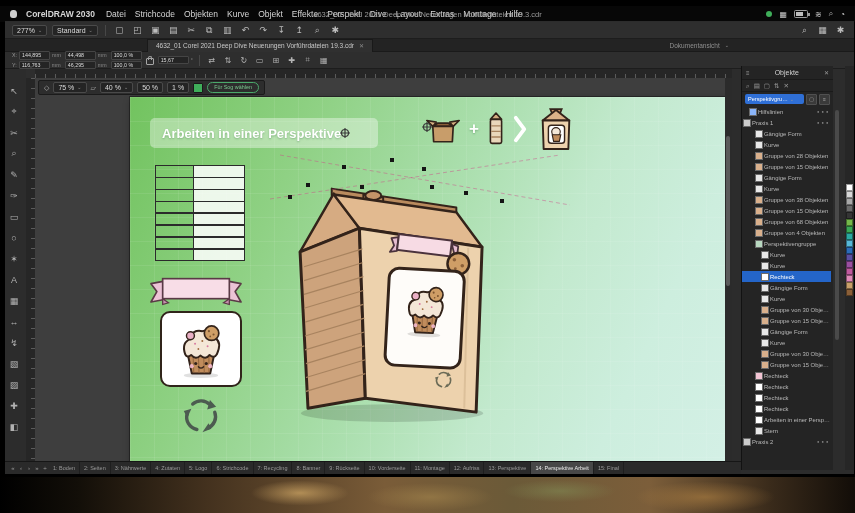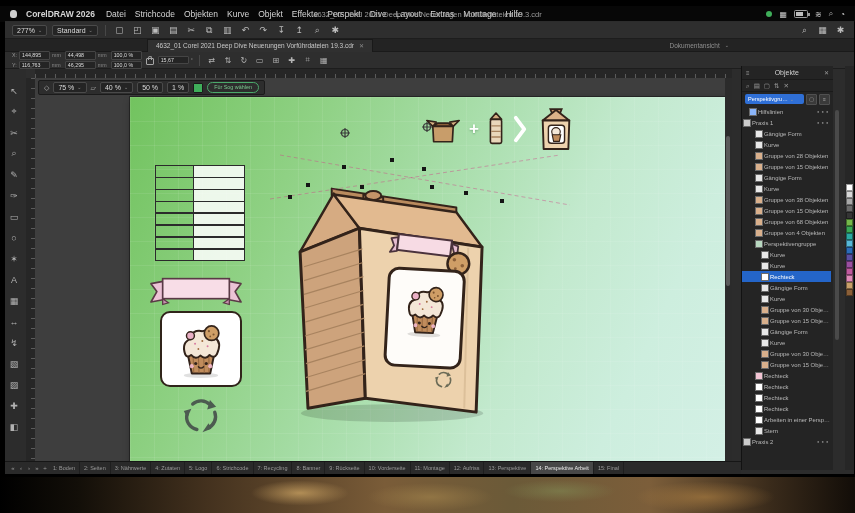--- a/index.html
+++ b/index.html
@@ -186,21 +186,21 @@
         </g>
         <polygon points="45,10 54,20 41,24" fill="currentColor"></polygon>
         <polygon points="47,52 34,57 43,44" fill="currentColor"></polygon>
         <polygon points="7,26 18,23 12,36" fill="currentColor"></polygon>
       </symbol>
     </defs>
   </svg>
 
   <div class="menubar">
     <span class="apple-logo"></span>
-    <span class="app-name">CorelDRAW 2026</span>
+    <span class="app-name">CorelDRAW 2030</span>
     <span class="menu-item">Datei</span>
       <span class="menu-item">Strichcode</span>
       <span class="menu-item">Objekten</span>
       <span class="menu-item">Kurve</span>
       <span class="menu-item">Objekt</span>
       <span class="menu-item">Effekte</span>
       <span class="menu-item">Perspekt</span>
       <span class="menu-item">Dive</span>
       <span class="menu-item">Layout</span>
       <span class="menu-item">Extras</span>
@@ -350,20 +350,21 @@
       <span class="combo">
         <span>1 %</span>
       </span>
       <span class="swatch" id="swatch" style="background: rgb(63, 174, 90);"></span>
       <span class="pill">Für Sog wählen</span>
     </div>
 
     <div class="artwork">
       <div class="art-grid"></div>
 
+      <div class="art-title">Arbeiten in einer Perspektive</div>
 
       <div class="art-icons">
         <svg width="34" height="34" viewBox="0 0 40 40">
           <polygon points="8,17 14,13 26,13 32,17" fill="#8a5f38" stroke="#33231a" stroke-width="2" stroke-linejoin="round"></polygon>
           <polygon points="8,17 1,10 12,12" fill="#d9b183" stroke="#33231a" stroke-width="2" stroke-linejoin="round"></polygon>
           <polygon points="32,17 39,10 28,12" fill="#d9b183" stroke="#33231a" stroke-width="2" stroke-linejoin="round"></polygon>
           <polygon points="8,17 32,17 31,35 9,35" fill="#c89d6a" stroke="#33231a" stroke-width="2" stroke-linejoin="round"></polygon>
         </svg>
         <span class="plus-sign">+</span>
         <svg width="16" height="40" viewBox="0 0 20 44">

